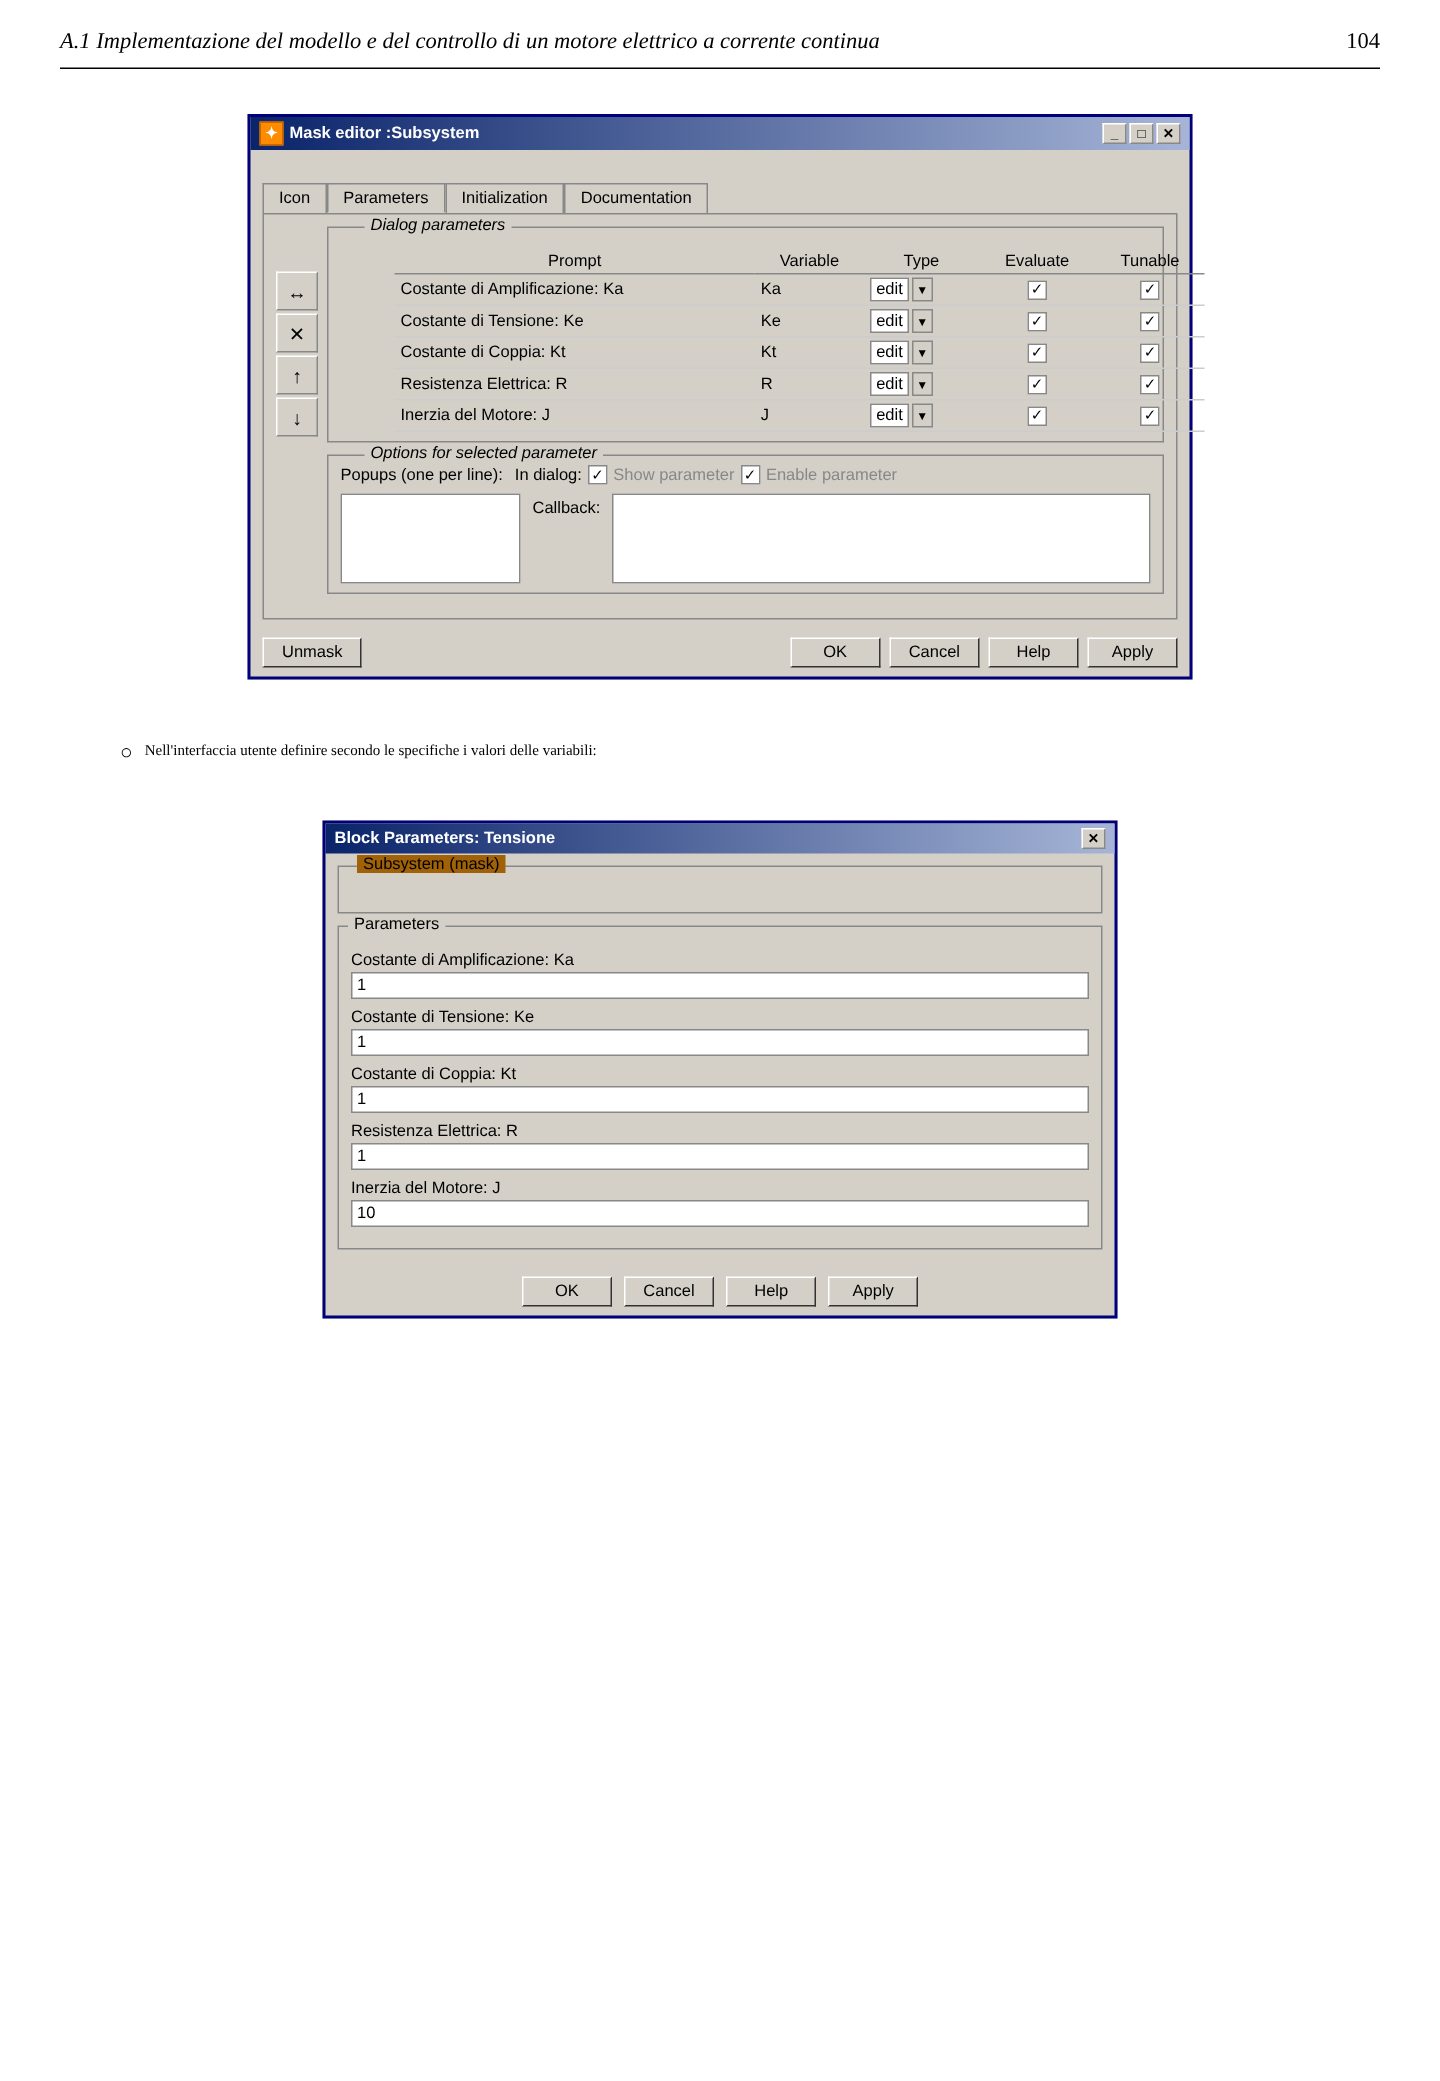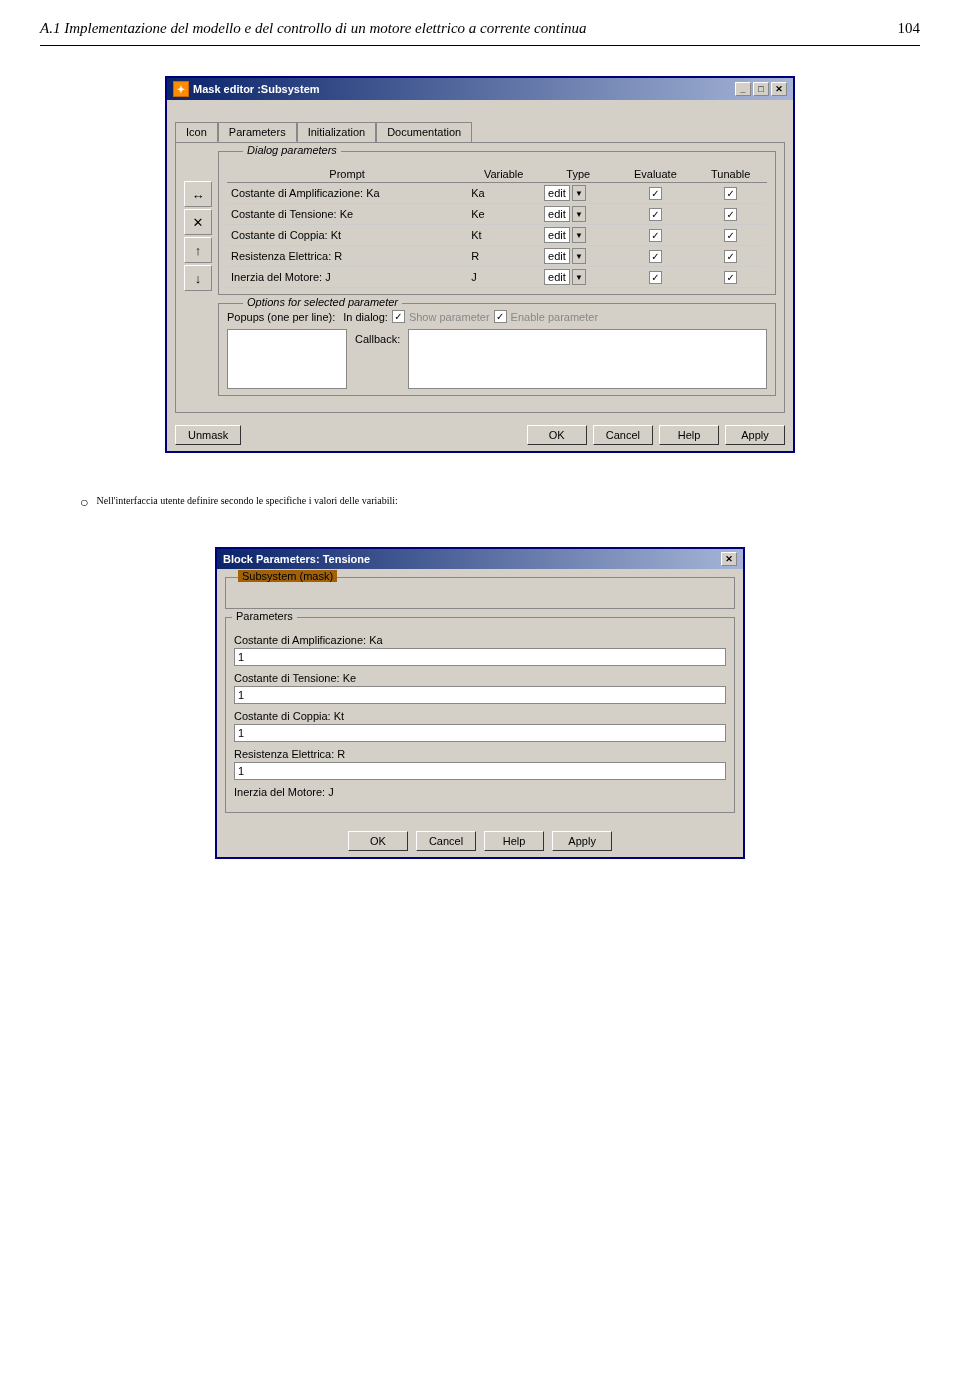--- a/index.html
+++ b/index.html
@@ -151,20 +151,21 @@
       padding: 0 4px;
       font-size: 11px;
       font-style: italic;
     }
 
     .params-table {
       width: 100%;
       border-collapse: collapse;
       margin-top: 8px;
       font-size: 11px;
+      margin-left: 36px;
     }
     .params-table th {
       text-align: center;
       padding: 2px 4px;
       font-weight: normal;
       border-bottom: 1px solid #888;
       font-size: 11px;
     }
     .params-table td {
       padding: 2px 4px;
@@ -591,20 +592,21 @@
           <input class="param-input" type="text" value="1" style="">
         </div>
 
         <div class="param-row">
           <div class="param-label">Resistenza Elettrica: R</div>
           <input class="param-input" type="text" value="1" style="">
         </div>
 
         <div class="param-row">
           <div class="param-label">Inerzia del Motore: J</div>
+          <input class="param-input" type="text" value="10" style="">
         </div>
       </div>
     </div>
 
     <div class="block-footer">
       <button class="win-button">OK</button>
       <button class="win-button">Cancel</button>
       <button class="win-button">Help</button>
       <button class="win-button">Apply</button>
     </div>

